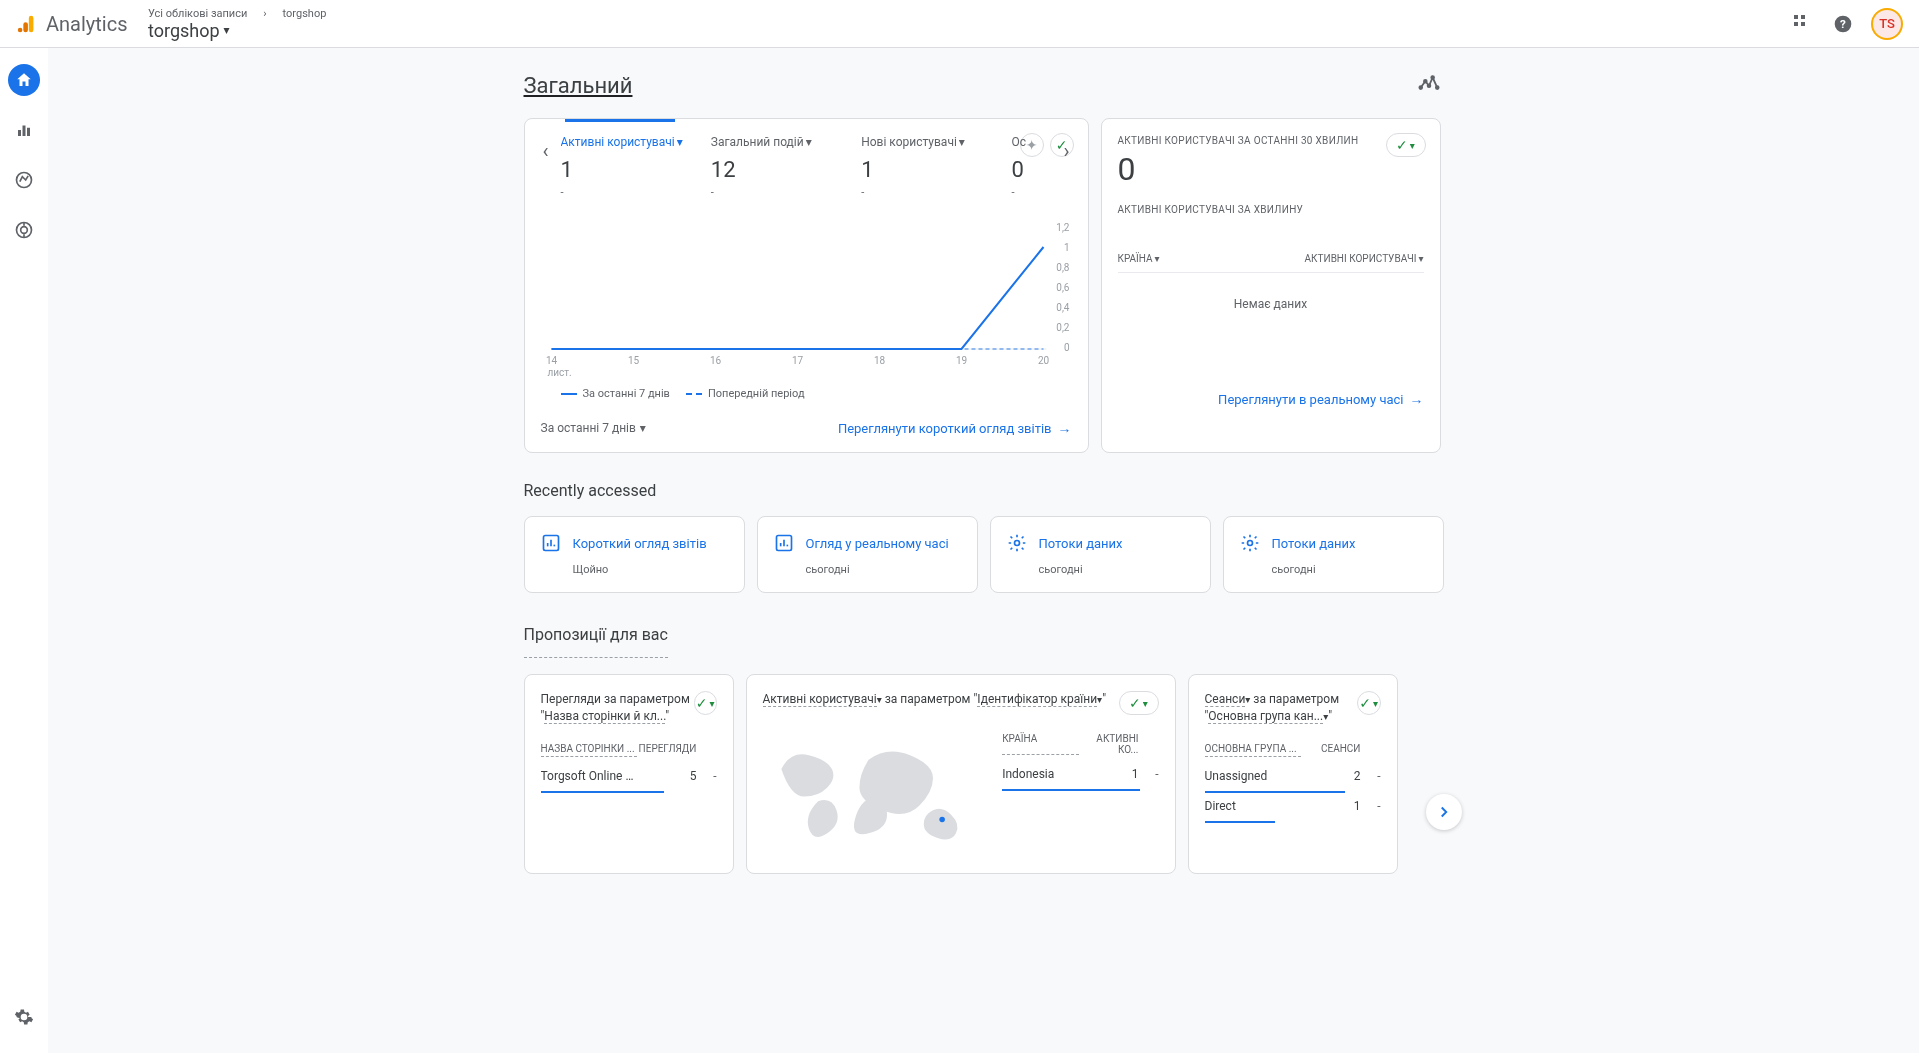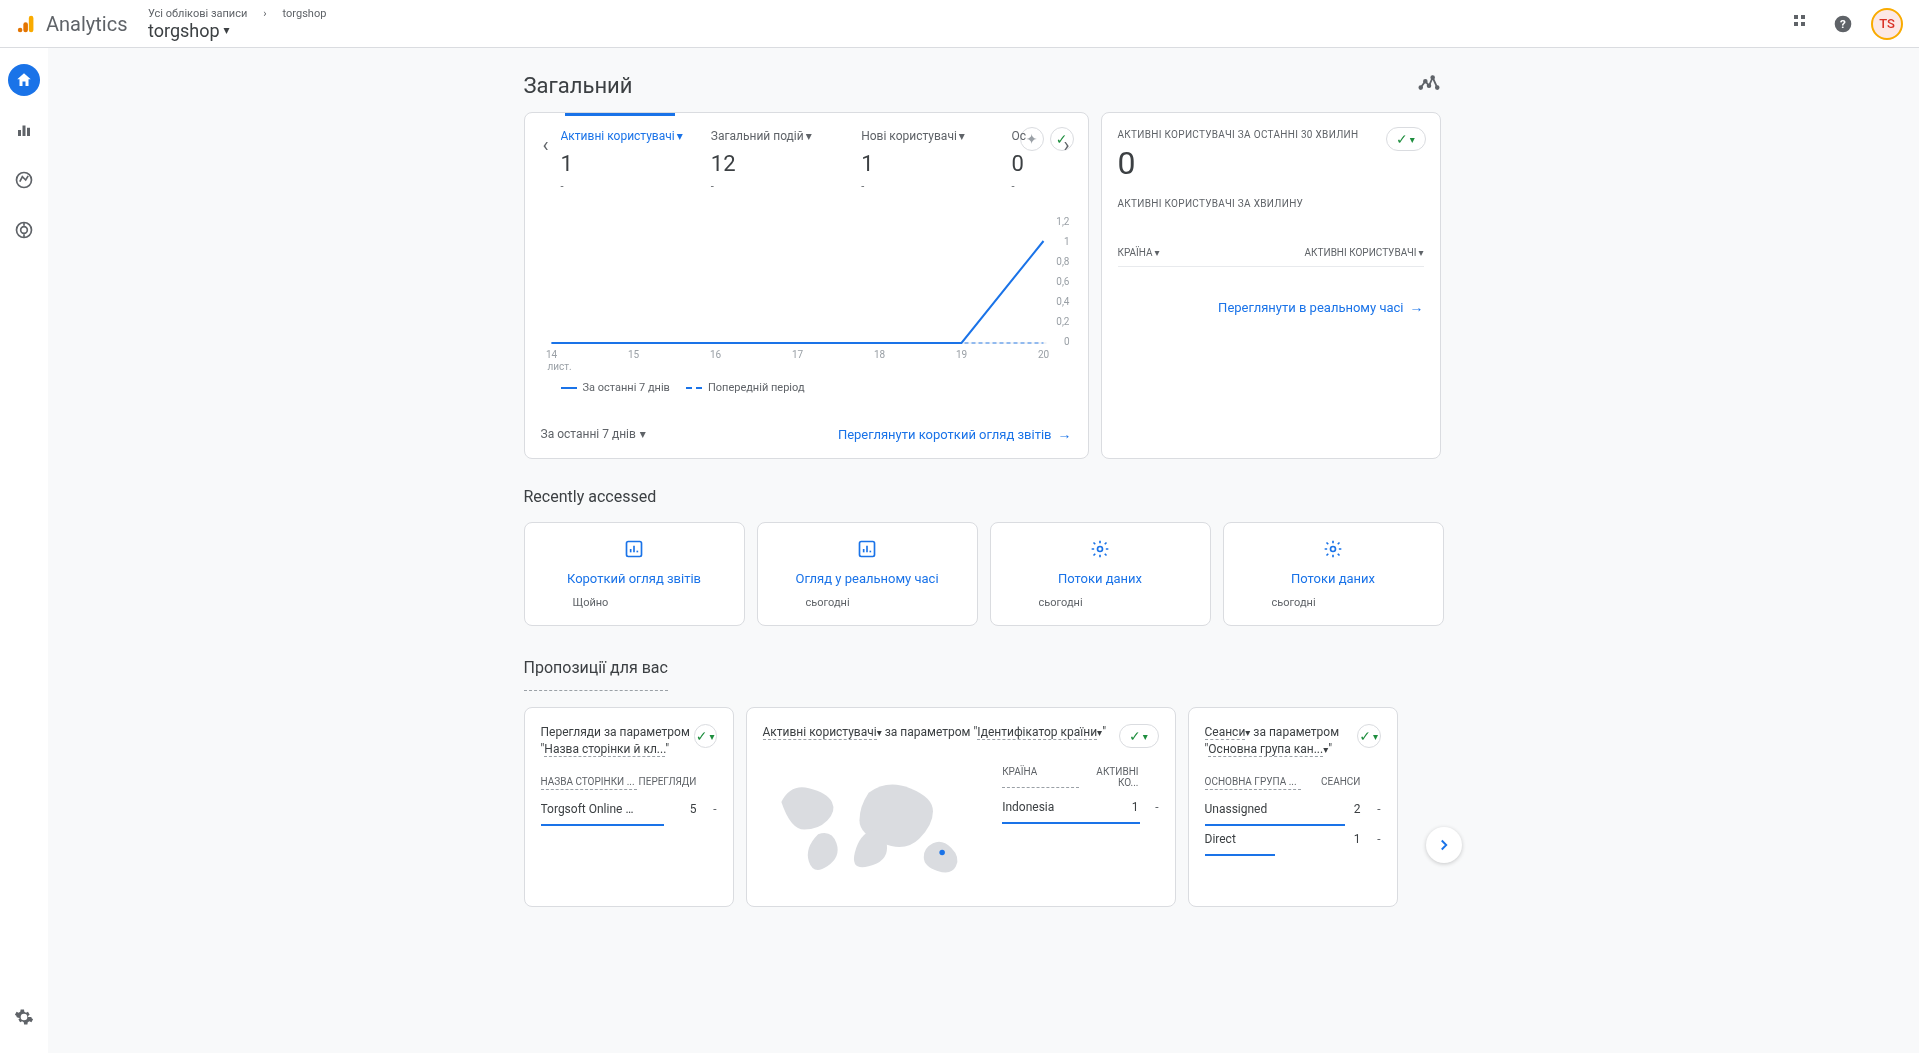--- a/index.html
+++ b/index.html
@@ -16,21 +16,21 @@
 .header-right { margin-left: auto; display: flex; align-items: center; gap: 16px; }
 .icon-btn { width: 24px; height: 24px; display: flex; align-items: center; justify-content: center; color: #5f6368; cursor: pointer; }
 .avatar { width: 32px; height: 32px; border-radius: 50%; background: #fce8e6; color: #d93025; display: flex; align-items: center; justify-content: center; font-size: 13px; font-weight: 500; border: 2px solid #f9ab00; }
 .layout { display: flex; }
 .sidebar { width: 48px; background: #fff; display: flex; flex-direction: column; align-items: center; padding-top: 16px; gap: 18px; height: calc(100vh - 48px); position: relative; }
 .nav-item { width: 32px; height: 32px; border-radius: 50%; display: flex; align-items: center; justify-content: center; color: #5f6368; cursor: pointer; }
 .nav-item.active { background: #1a73e8; color: #fff; }
 .nav-bottom { position: absolute; bottom: 20px; }
 .main { flex: 1; background: #f8f9fa; padding: 20px 0 40px 0; overflow-y: auto; height: calc(100vh - 48px); }
 .content { width: 920px; margin: 0 auto; }
-.page-title-row { display: flex; align-items: center; justify-content: space-between; margin-bottom: 10px; }
+.page-title-row { display: flex; align-items: center; justify-content: space-between; margin-bottom: 16px; text-decoration: underline; }
 .page-title { font-size: 22px; color: #3c4043; font-weight: 400; }
 .insights-icon { color: #5f6368; cursor: pointer; padding: 4px; }
 .cards-row { display: flex; gap: 12px; margin-bottom: 28px; }
 .card { background: #fff; border: 1px solid #dadce0; border-radius: 8px; padding: 16px; position: relative; }
 .card-main { width: 565px; }
 .card-realtime { width: 340px; }
 .metrics-row { display: flex; align-items: flex-start; gap: 10px; position: relative; }
 .metric-nav { color: #5f6368; cursor: pointer; font-size: 20px; padding: 4px 2px; }
 .metric { flex: 1; min-width: 0; }
 .metric-label { font-size: 12px; color: #5f6368; display: flex; align-items: center; gap: 2px; cursor: pointer; white-space: nowrap; overflow: hidden; }
@@ -40,33 +40,33 @@
 .metric-sub { font-size: 11px; color: #5f6368; margin-top: 4px; }
 .card-badges { position: absolute; top: 14px; right: 14px; display: flex; gap: 6px; }
 .badge { width: 24px; height: 24px; border-radius: 50%; display: flex; align-items: center; justify-content: center; font-size: 14px; border: 1px solid #dadce0; background: #fff; }
 .badge.pill { border-radius: 12px; width: 40px; }
 .badge-check { color: #1e8e3e; }
 .chart-area { margin-top: 20px; height: 160px; position: relative; }
 .chart-svg { width: 100%; height: 100%; }
 .legend { display: flex; gap: 16px; font-size: 11px; color: #5f6368; margin-top: 8px; margin-left: 20px; align-items: center; }
 .legend-item { display: flex; align-items: center; gap: 6px; }
 .legend-line { width: 16px; height: 2px; }
-.card-footer { display: flex; justify-content: space-between; align-items: center; margin-top: 32px; }
+.card-footer { display: flex; justify-content: space-between; align-items: center; margin-top: 20px; }
 .date-select { font-size: 12px; color: #5f6368; display: flex; align-items: center; gap: 4px; cursor: pointer; }
 .link-btn { font-size: 13px; color: #1a73e8; display: flex; align-items: center; gap: 6px; cursor: pointer; }
 .rt-label { font-size: 10px; color: #5f6368; letter-spacing: 0.3px; text-transform: uppercase; }
 .rt-big { font-size: 32px; color: #3c4043; margin: 4px 0 16px 0; }
 .rt-table-hdr { display: flex; justify-content: space-between; font-size: 10px; color: #5f6368; border-bottom: 1px solid #e8eaed; padding: 8px 0; margin-top: 30px; text-transform: uppercase; }
 .rt-table-hdr span { display: flex; align-items: center; gap: 2px; cursor: pointer; }
 .rt-empty { text-align: center; font-size: 12px; color: #5f6368; padding: 24px 0 60px 0; }
 .section-title { font-size: 16px; color: #3c4043; margin-bottom: 16px; }
 .section-title.dotted { border-bottom: 1px dashed #9aa0a6; display: inline-block; padding-bottom: 13px; }
 .recent-grid { display: flex; gap: 12px; margin-bottom: 32px; }
 .recent-card { flex: 1; background: #fff; border: 1px solid #dadce0; border-radius: 8px; padding: 16px; cursor: pointer; }
-.recent-head { display: flex; align-items: center; gap: 12px; margin-bottom: 10px; flex-direction: column; }
+.recent-head { display: flex; align-items: center; gap: 12px; margin-bottom: 10px; }
 .recent-icon { width: 20px; height: 20px; color: #1a73e8; }
 .recent-title { font-size: 13px; color: #1a73e8; }
 .recent-sub { font-size: 11px; color: #5f6368; margin-left: 32px; }
 .sugg-row { display: flex; gap: 12px; position: relative; }
 .sugg-card { background: #fff; border: 1px solid #dadce0; border-radius: 8px; padding: 16px; }
 .sugg-card.sm { width: 210px; }
 .sugg-card.md { width: 430px; }
 .sugg-card.sm2 { width: 210px; }
 .sugg-head { display: flex; justify-content: space-between; align-items: flex-start; margin-bottom: 12px; }
 .sugg-title { font-size: 12px; color: #3c4043; line-height: 1.4; }
@@ -266,20 +266,21 @@
           <div class="card-badges">
             <div class="badge pill badge-check">✓ <span style="font-size:10px;margin-left:2px">▾</span></div>
           </div>
           <div class="rt-label">АКТИВНІ КОРИСТУВАЧІ ЗА ОСТАННІ 30 ХВИЛИН</div>
           <div class="rt-big">0</div>
           <div class="rt-label">АКТИВНІ КОРИСТУВАЧІ ЗА ХВИЛИНУ</div>
           <div class="rt-table-hdr">
             <span><span>КРАЇНА</span> ▾</span>
             <span><span>АКТИВНІ КОРИСТУВАЧІ</span> ▾</span>
           </div>
+          <div class="rt-empty">Немає даних</div>
           <div class="card-footer" style="justify-content:flex-end">
             <div class="link-btn">
                 <span>Переглянути в реальному часі</span> 
                 <span class="arrow">→</span>
               </div>
           </div>
         </div>
       </div>
 
       <div class="section-title">Recently accessed</div>

